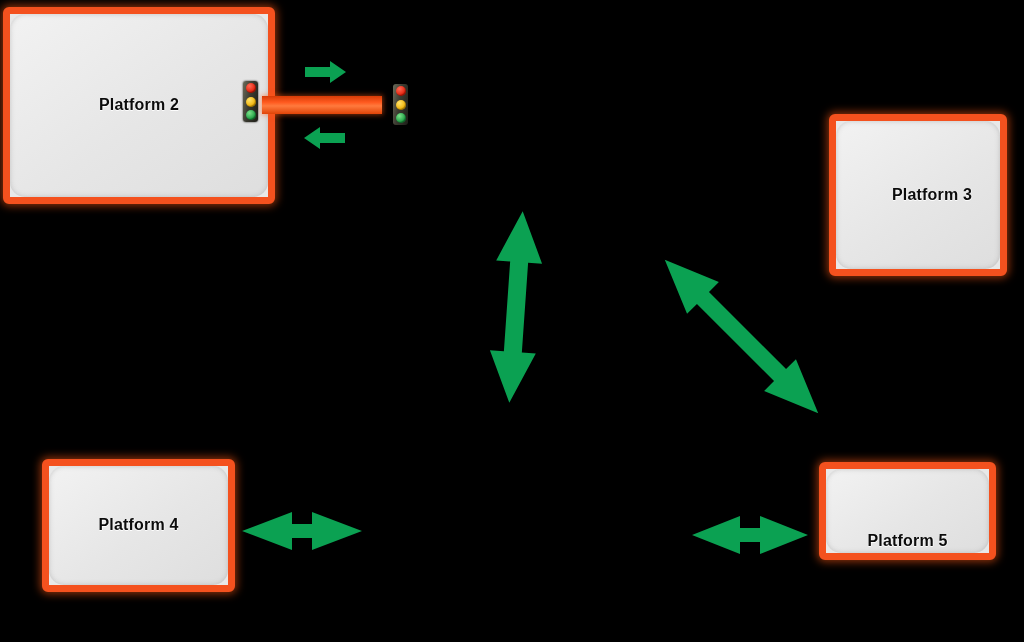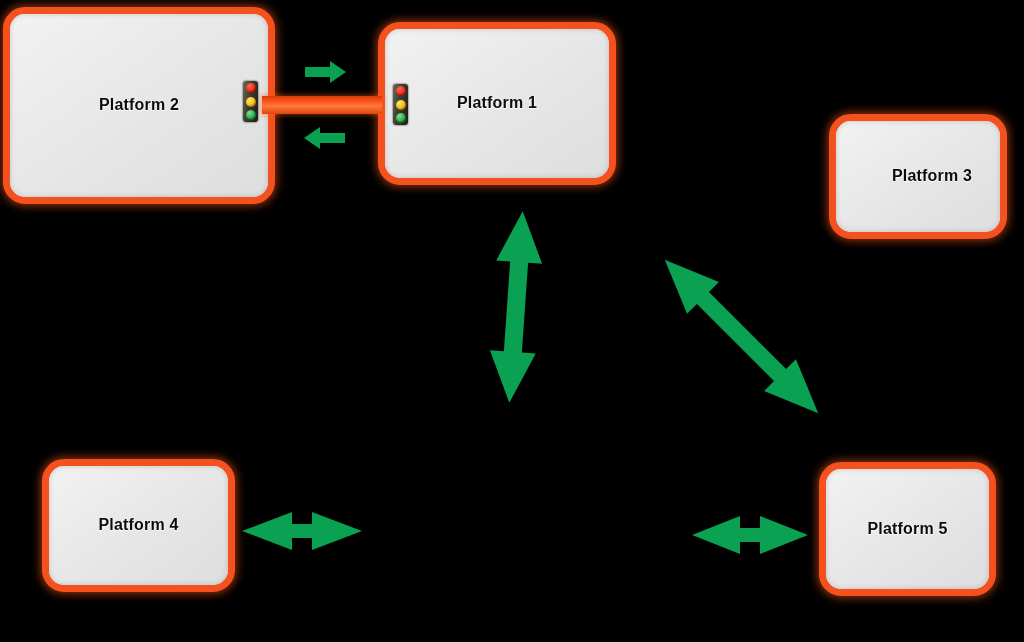--- a/index.html
+++ b/index.html
@@ -15,21 +15,21 @@
     overflow: hidden;
     font-family: "Liberation Sans", sans-serif;
   }
 
   
   .node {
     position: absolute;
     box-sizing: border-box;
     background: #e8e8e8;
     border: 7px solid #f4511e;
-    border-radius: 22px;
+    border-radius: 6px;
     display: flex;
     align-items: center;
     justify-content: center;
     box-shadow: 0 0 9px 2px rgba(255,90,20,0.55),
                 3px 4px 7px rgba(0,0,0,0.85);
   }
   .node-inner {
     position: absolute;
     inset: 0;
     border-radius: 15px;
@@ -100,37 +100,33 @@
 
 <div id="canvas">
 
   <div class="bridge" style="left:262px; top:96px; width:120px; height:18px;"></div>
 
   <div class="node" style="left:3px; top:7px; width:272px; height:197px;">
     <div class="node-inner"></div>
     <div class="node-label">Platform 2</div>
   </div>
 
-  <div class="node" style="left:378px; top:22px; width:238px; height:163px;">
-    <div class="node-inner"></div>
-    <div class="node-label">Platform 1</div>
-  </div>
 
-  <div class="node" style="left:829px; top:114px; width:178px; height:125px;padding-left:28px;">
+  <div class="node" style="left:829px; top:114px; width:178px; height:162px;padding-left:28px;">
     <div class="node-inner"></div>
     <div class="node-label">Platform 3</div>
   </div>
 
   <div class="node" style="left:42px; top:459px; width:193px; height:133px;">
     <div class="node-inner"></div>
     <div class="node-label">Platform 4</div>
   </div>
 
 
-  <div class="node" style="left:819px; top:462px; width:177px; height:134px;">
+  <div class="node" style="left:819px; top:462px; width:177px; height:98px;align-items:flex-end;">
     <div class="node-inner"></div>
     <div class="node-label">Platform 5</div>
   </div>
 
   <div class="traffic-light" style="left:243px; top:81px;">
     <span class="tl-lamp tl-red"></span>
     <span class="tl-lamp tl-yellow"></span>
     <span class="tl-lamp tl-green"></span>
   </div>
 

